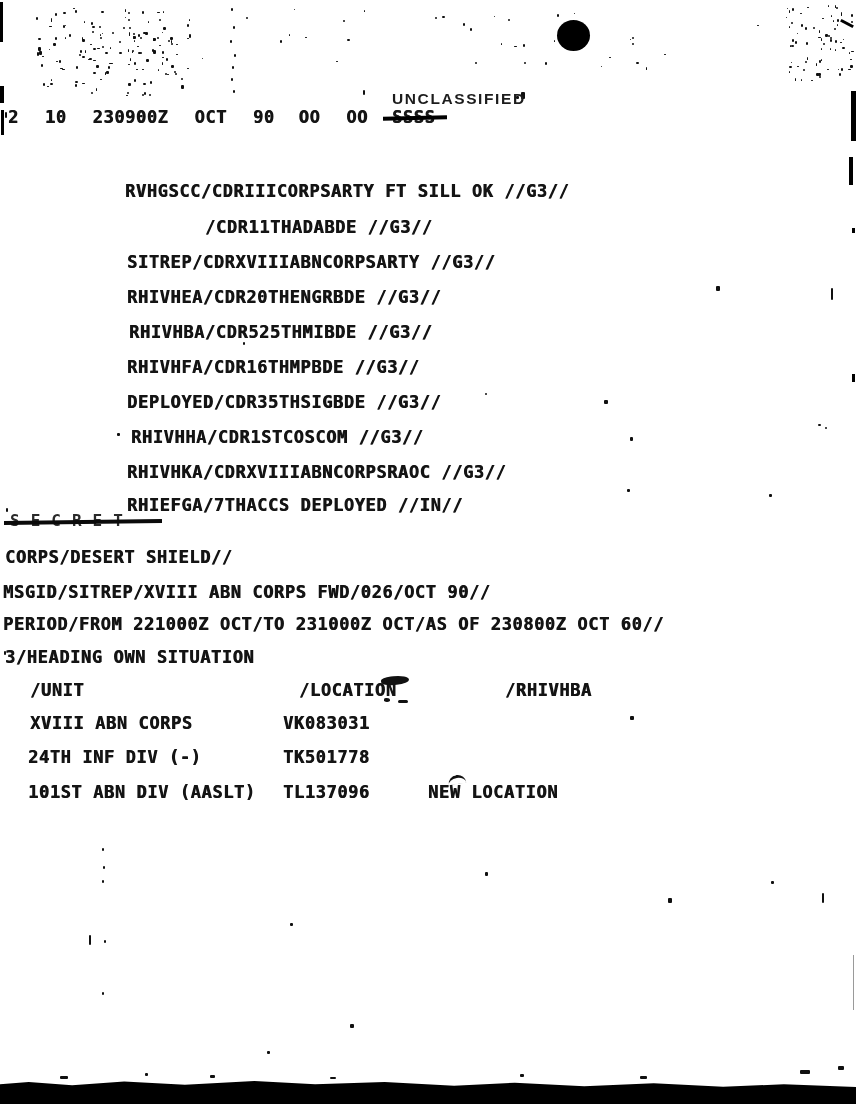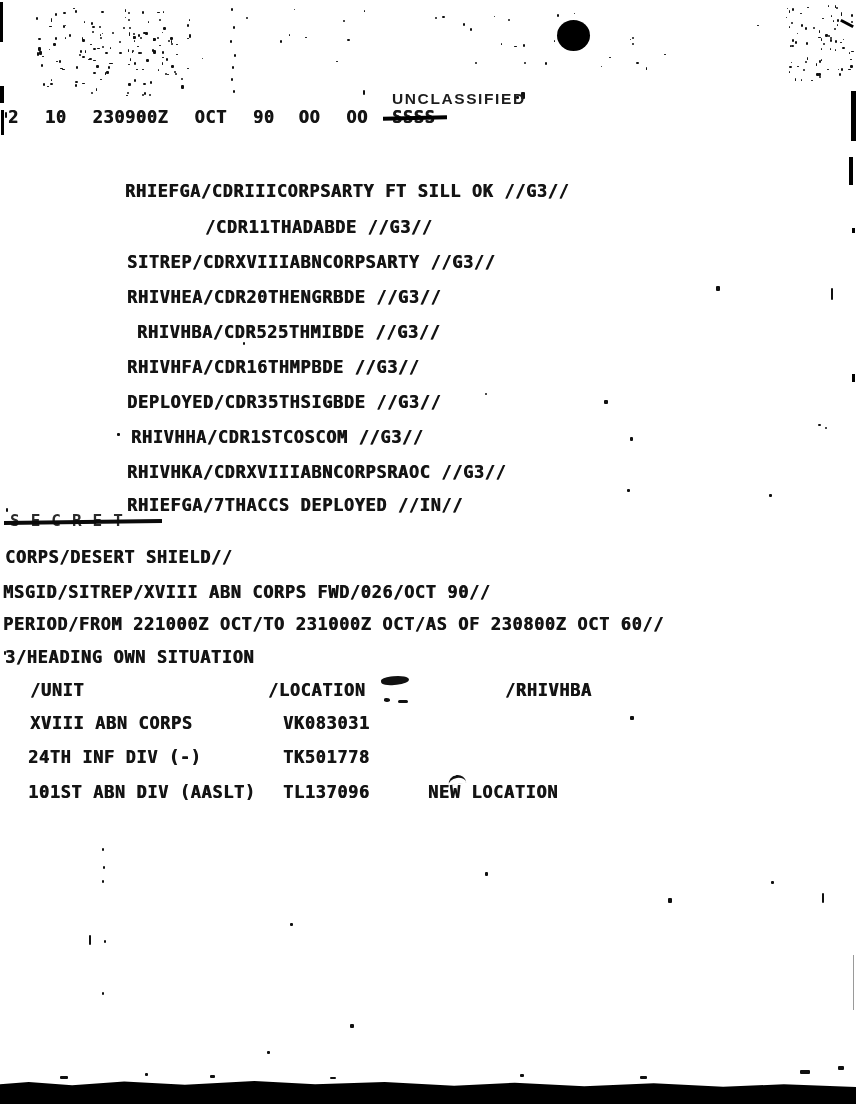--- a/index.html
+++ b/index.html
@@ -339,46 +339,46 @@
       <div class="speck" style="left: 838px; top: 1066px; width: 6px; height: 4px;"></div>
     </div>
 
   <div class="hole"></div>
 
   <div class="uncl">UNCLASSIFIED</div>
 
   <div class="dtg dm" id="dtg-line"><span style="margin-left: 0px;">2</span><span style="margin-left: 26px;">10</span><span style="margin-left: 26px;">230900Z</span><span style="margin-left: 26px;">OCT</span><span style="margin-left: 26px;">90</span><span style="margin-left: 24px;">OO</span><span style="margin-left: 26px;">OO</span><span class="struck">SSSS</span></div>
 
   <div id="routing">
-      <div class="dm" style="left: 125px; top: 183px;">RHIEFGA/CDRIIICORPSARTY FT SILL OK //G3//</div>
+      <div class="dm" style="left: 125px; top: 183px;">RVHGSCC/CDRIIICORPSARTY FT SILL OK //G3//</div>
       <div class="dm" style="left: 205px; top: 219px;">/CDR11THADABDE //G3//</div>
       <div class="dm" style="left: 127px; top: 254px;">SITREP/CDRXVIIIABNCORPSARTY //G3//</div>
       <div class="dm" style="left: 127px; top: 289px;">RHIVHEA/CDR20THENGRBDE //G3//</div>
-      <div class="dm" style="left: 137px; top: 324px;">RHIVHBA/CDR525THMIBDE //G3//</div>
+      <div class="dm" style="left: 129px; top: 324px;">RHIVHBA/CDR525THMIBDE //G3//</div>
       <div class="dm" style="left: 127px; top: 359px;">RHIVHFA/CDR16THMPBDE //G3//</div>
       <div class="dm" style="left: 127px; top: 394px;">DEPLOYED/CDR35THSIGBDE //G3//</div>
       <div class="dm" style="left: 131px; top: 429px;">RHIVHHA/CDR1STCOSCOM //G3//</div>
       <div class="dm" style="left: 127px; top: 464px;">RHIVHKA/CDRXVIIIABNCORPSRAOC //G3//</div>
       <div class="dm" style="left: 127px; top: 497px;">RHIEFGA/7THACCS DEPLOYED //IN//</div>
     </div>
 
   <div class="secret">SECRET</div>
   <div class="secret-bar"></div>
 
   <div id="body-lines">
       <div class="dm" style="left: 5px; top: 549px;">CORPS/DESERT SHIELD//</div>
       <div class="dm" style="left: 3px; top: 584px;">MSGID/SITREP/XVIII ABN CORPS FWD/026/OCT 90//</div>
       <div class="dm" style="left: 3px; top: 616px;">PERIOD/FROM 221000Z OCT/TO 231000Z OCT/AS OF 230800Z OCT 60//</div>
       <div class="dm" style="left: 5px; top: 649px;">3/HEADING OWN SITUATION</div>
     </div>
 
   <div>
     <div>
       <span class="dm" style="left:30px;top:682px">/UNIT</span>
-      <span class="dm" style="left:268px;top:682px">/LOCATION</span>
+      <span class="dm" style="left:299px;top:682px">/LOCATION</span>
       <span class="dm" style="left:505px;top:682px">/RHIVHBA</span>
     </div>
     <div>
       <span class="dm" style="left:30px;top:715px">XVIII ABN CORPS</span>
       <span class="dm" style="left:283px;top:715px">VK083031</span>
       <span class="dm" style="left:428px;top:715px"></span>
     </div>
     <div>
       <span class="dm" style="left:28px;top:749px">24TH INF DIV (-)</span>
       <span class="dm" style="left:283px;top:749px">TK501778</span>

